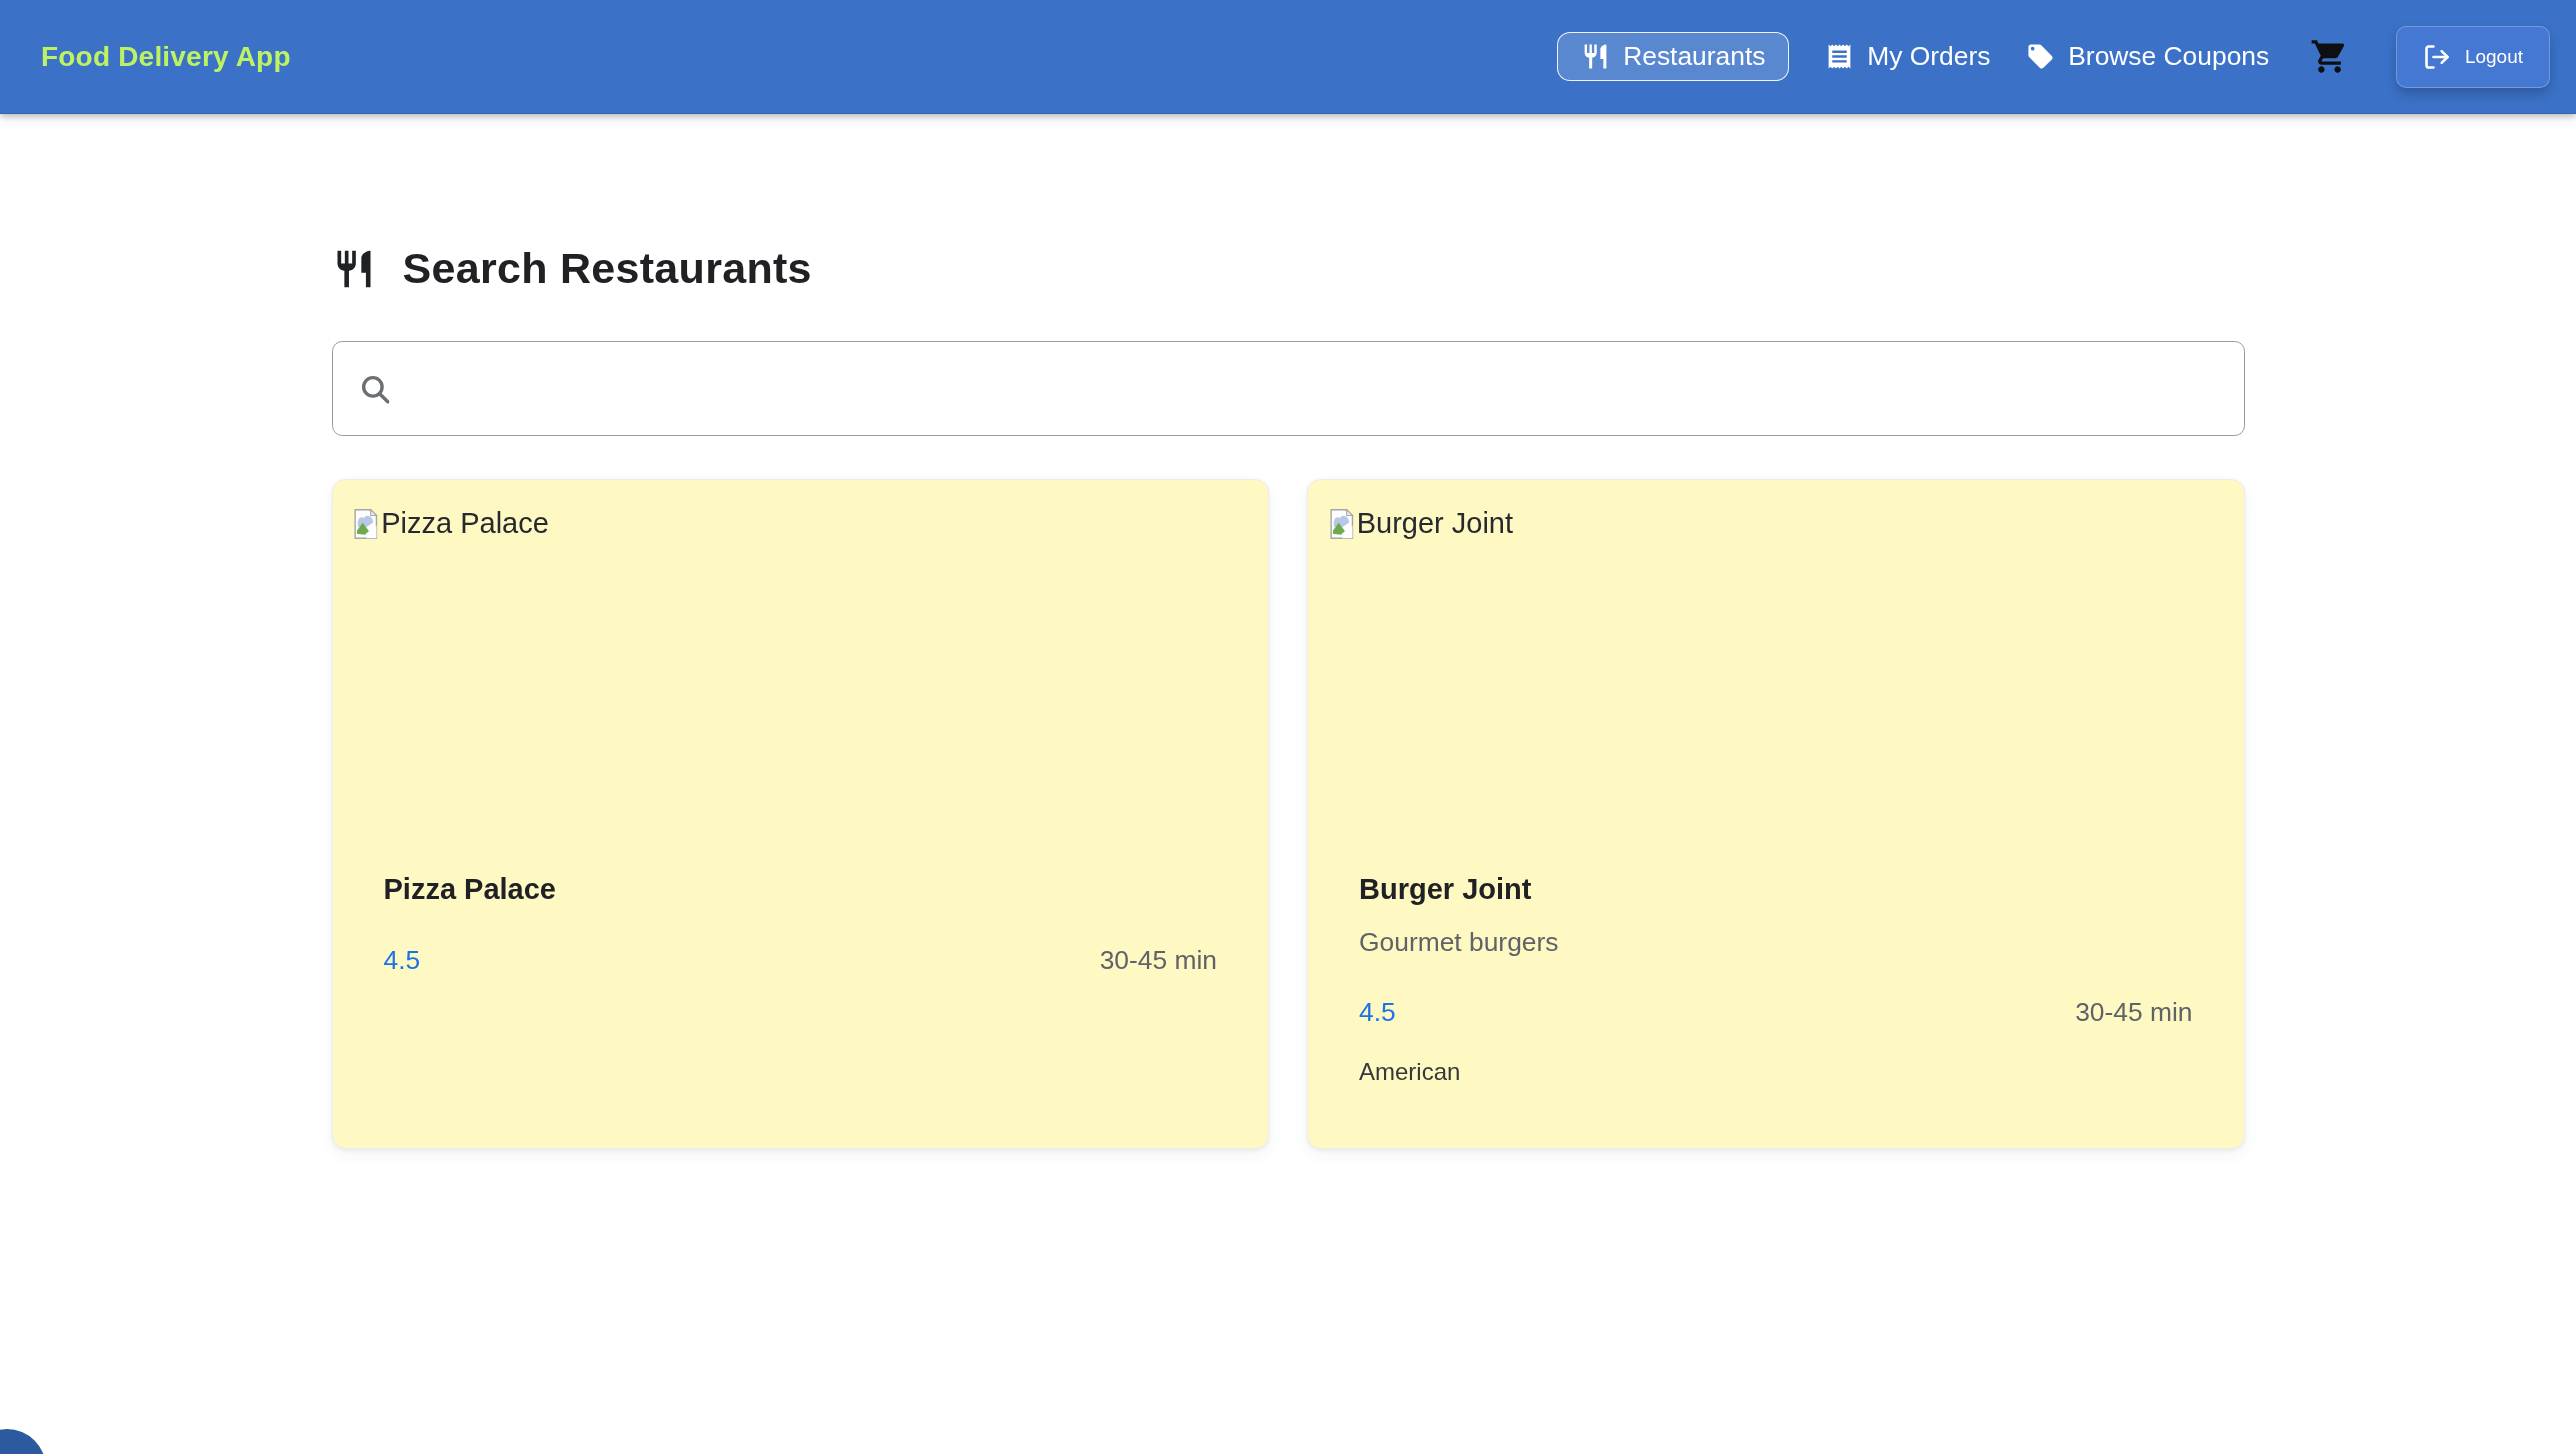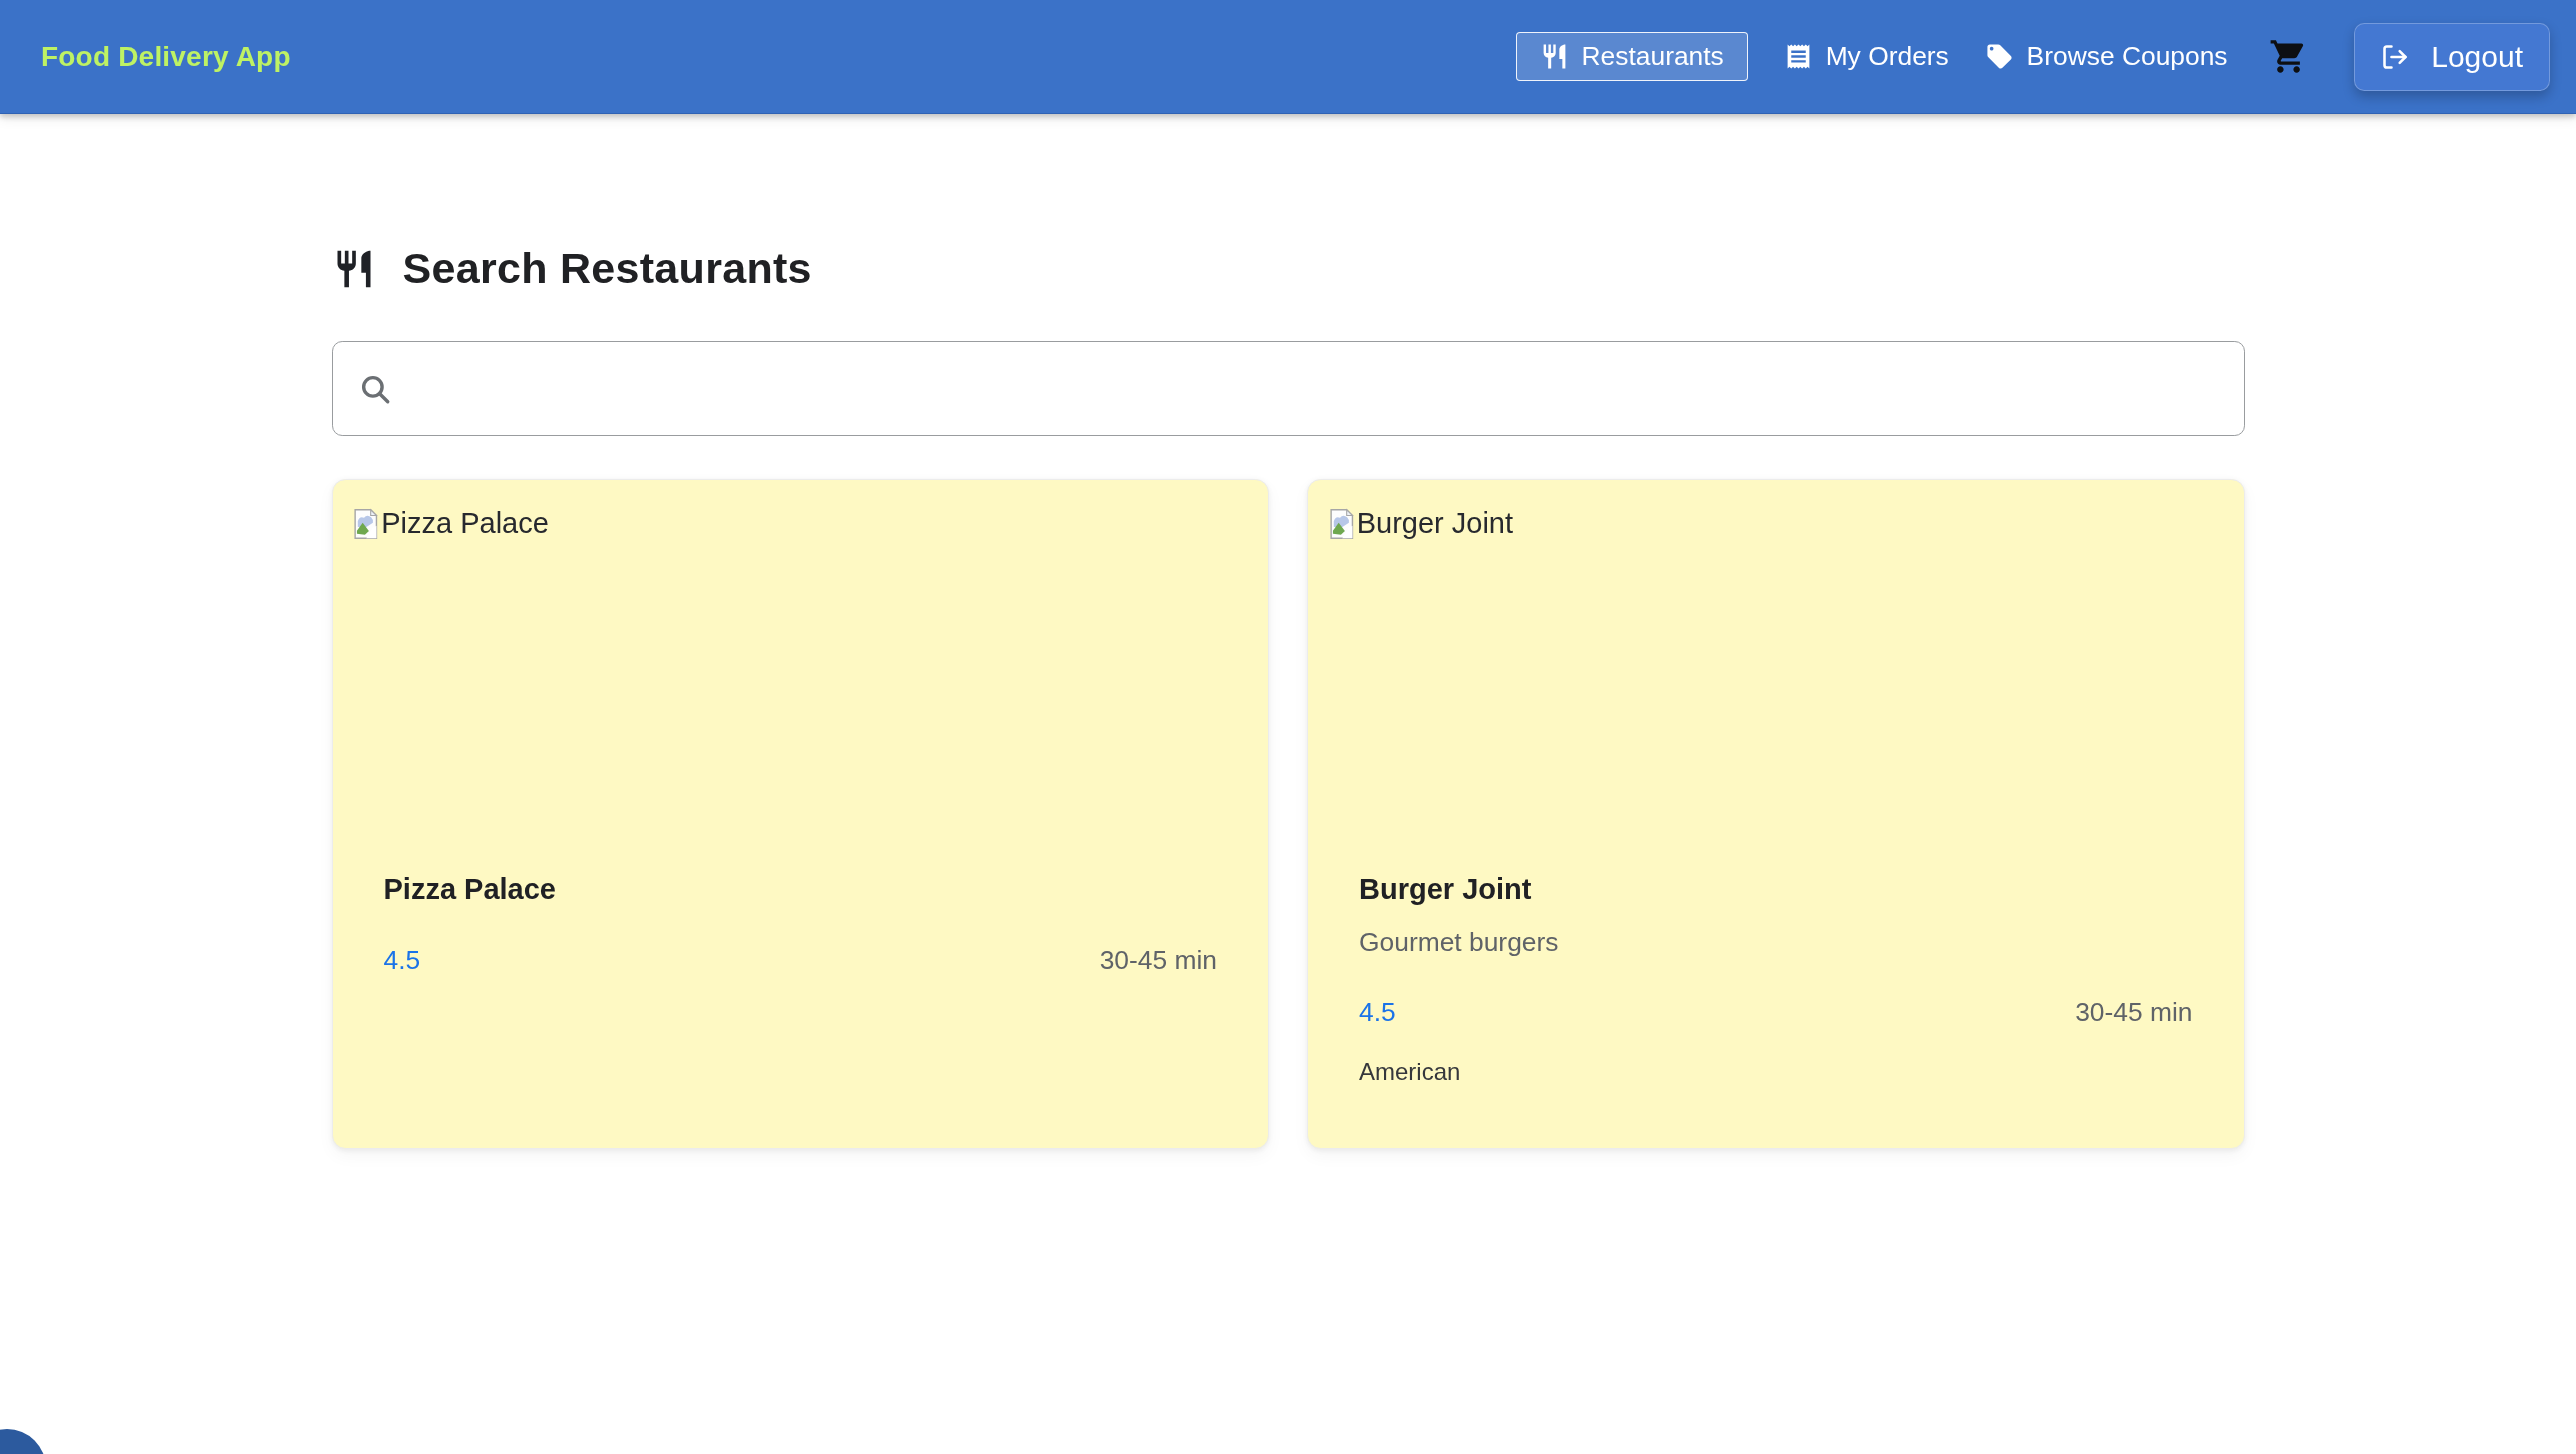--- a/index.html
+++ b/index.html
@@ -45,41 +45,41 @@
     background:transparent;
     border:none;
     cursor:pointer;
     font-family:inherit;
     white-space:nowrap;
   }
   .nav-item svg { flex:0 0 auto; }
   .nav-pill-active {
     padding:8px 23px;
     border:1.7px solid rgba(255,255,255,0.9);
-    border-radius:4px;
+    border-radius:13px;
     background:rgba(255,255,255,0.16);
   }
   .cart-btn {
     background:transparent;
     border:none;
     cursor:pointer;
     display:flex;
     align-items:center;
     margin-left:5.1px;
   }
   .logout-btn {
     display:flex;
     align-items:center;
-    gap:22px;
+    gap:14px;
     padding:16px 26.4px;
     background:#4478d2;
     border:0.9px solid rgba(255,255,255,0.25);
     border-radius:10.2px;
     color:#ffffff;
-    font-size:30px;
+    font-size:19px;
     font-weight:500;
     cursor:pointer;
     font-family:inherit;
     box-shadow:0 5.1px 12px rgba(0,0,0,0.22);
     margin-left:10.2px;
   }
 
   
   .main {
     width:1913px;

